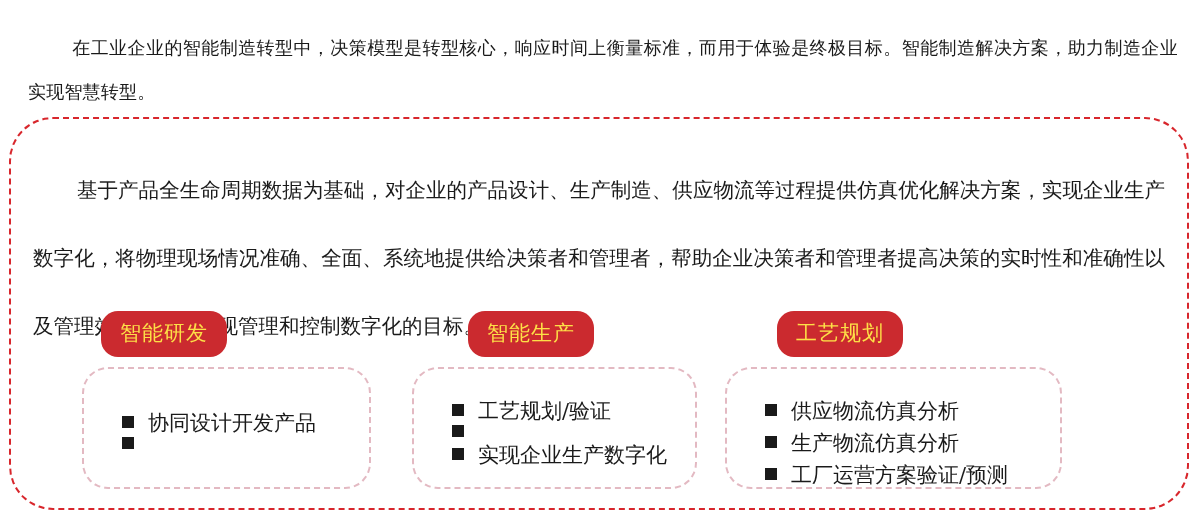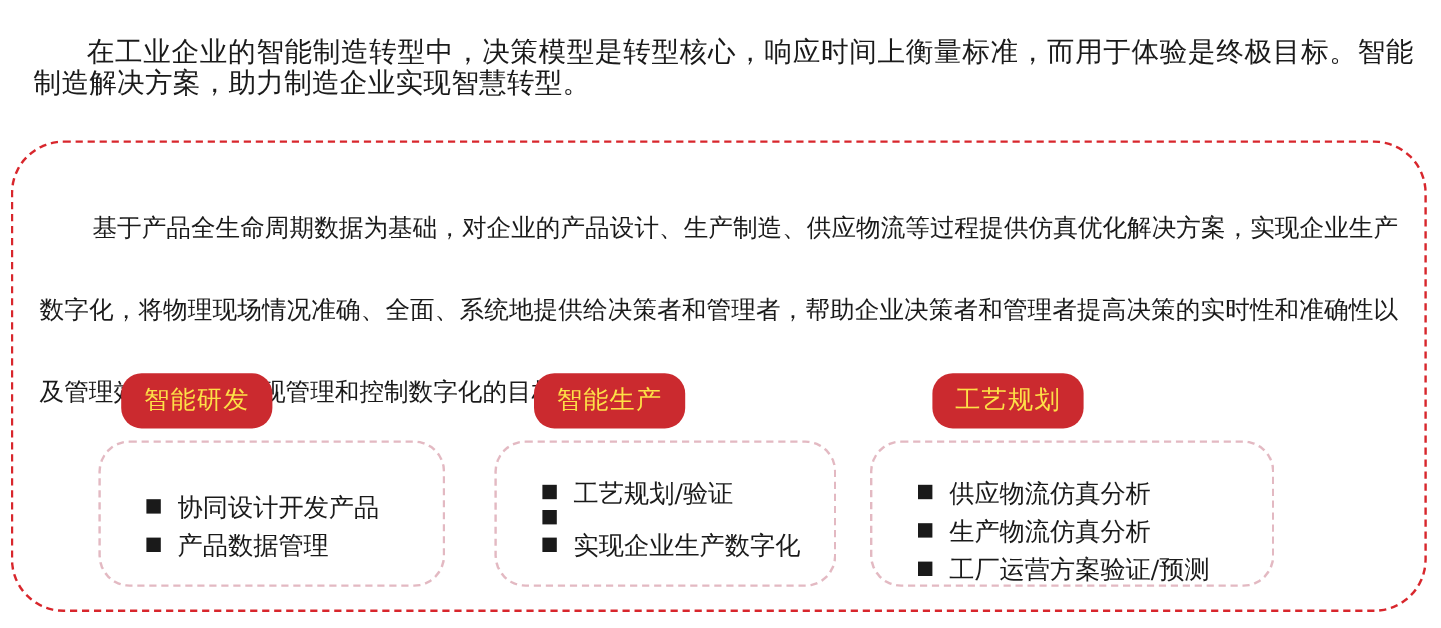--- a/index.html
+++ b/index.html
@@ -15,22 +15,22 @@
     font-family: "DejaVu Serif", "Liberation Serif", serif;
     color: #1a1a1a;
   }
 
   
   #intro-paragraph {
     position: absolute;
     left: 28px;
     top: 8px;
     width: 1150px;
-    font-size: 23px;
-    line-height: 26px;
+    font-size: 18px;
+    line-height: 44px;
     letter-spacing: 0.2px;
     text-align: justify;
     text-justify: inter-character;
   }
   #intro-paragraph .indent {
     display: inline-block;
     width: 44px;
   }
 
   
@@ -84,21 +84,21 @@
     color: #fde047;
     font-size: 21px;
     line-height: 1;
     padding: 12px 19px 13px 19px;
     border-radius: 17px;
     white-space: nowrap;
     font-family: "DejaVu Sans", "Liberation Sans", sans-serif;
     letter-spacing: 1px;
   }
   .category-col[data-col="0"] .category-badge { margin-left: 19px; }
-  .category-col[data-col="1"] .category-badge { margin-left: 33px; }
+  .category-col[data-col="1"] .category-badge { margin-left: 56px; }
   .category-col[data-col="2"] .category-badge { margin-left: 52px; }
 
   .category-box {
     margin-top: 10px;
     box-sizing: border-box;
     border: 2px dashed #e3b9c2;
     border-radius: 26px;
     background: #ffffff;
     padding: 22px 10px 22px 26px;
     min-height: 120px;
@@ -144,21 +144,20 @@
     <div class="category-col" data-col="0">
       <div class="category-badge">智能研发</div>
       <div class="category-box">
         <ul class="feature-list">
           <li class="feature-item">
               <span class="bullet-square"></span>
               <span>协同设计开发产品</span>
             </li>
           <li class="feature-item">
               <span class="bullet-square"></span>
-              <span>产品数据管理</span>
             </li>
         </ul>
       </div>
     </div>
 
     <div class="category-col" data-col="1">
       <div class="category-badge">智能生产</div>
       <div class="category-box">
         <ul class="feature-list">
           <li class="feature-item">

